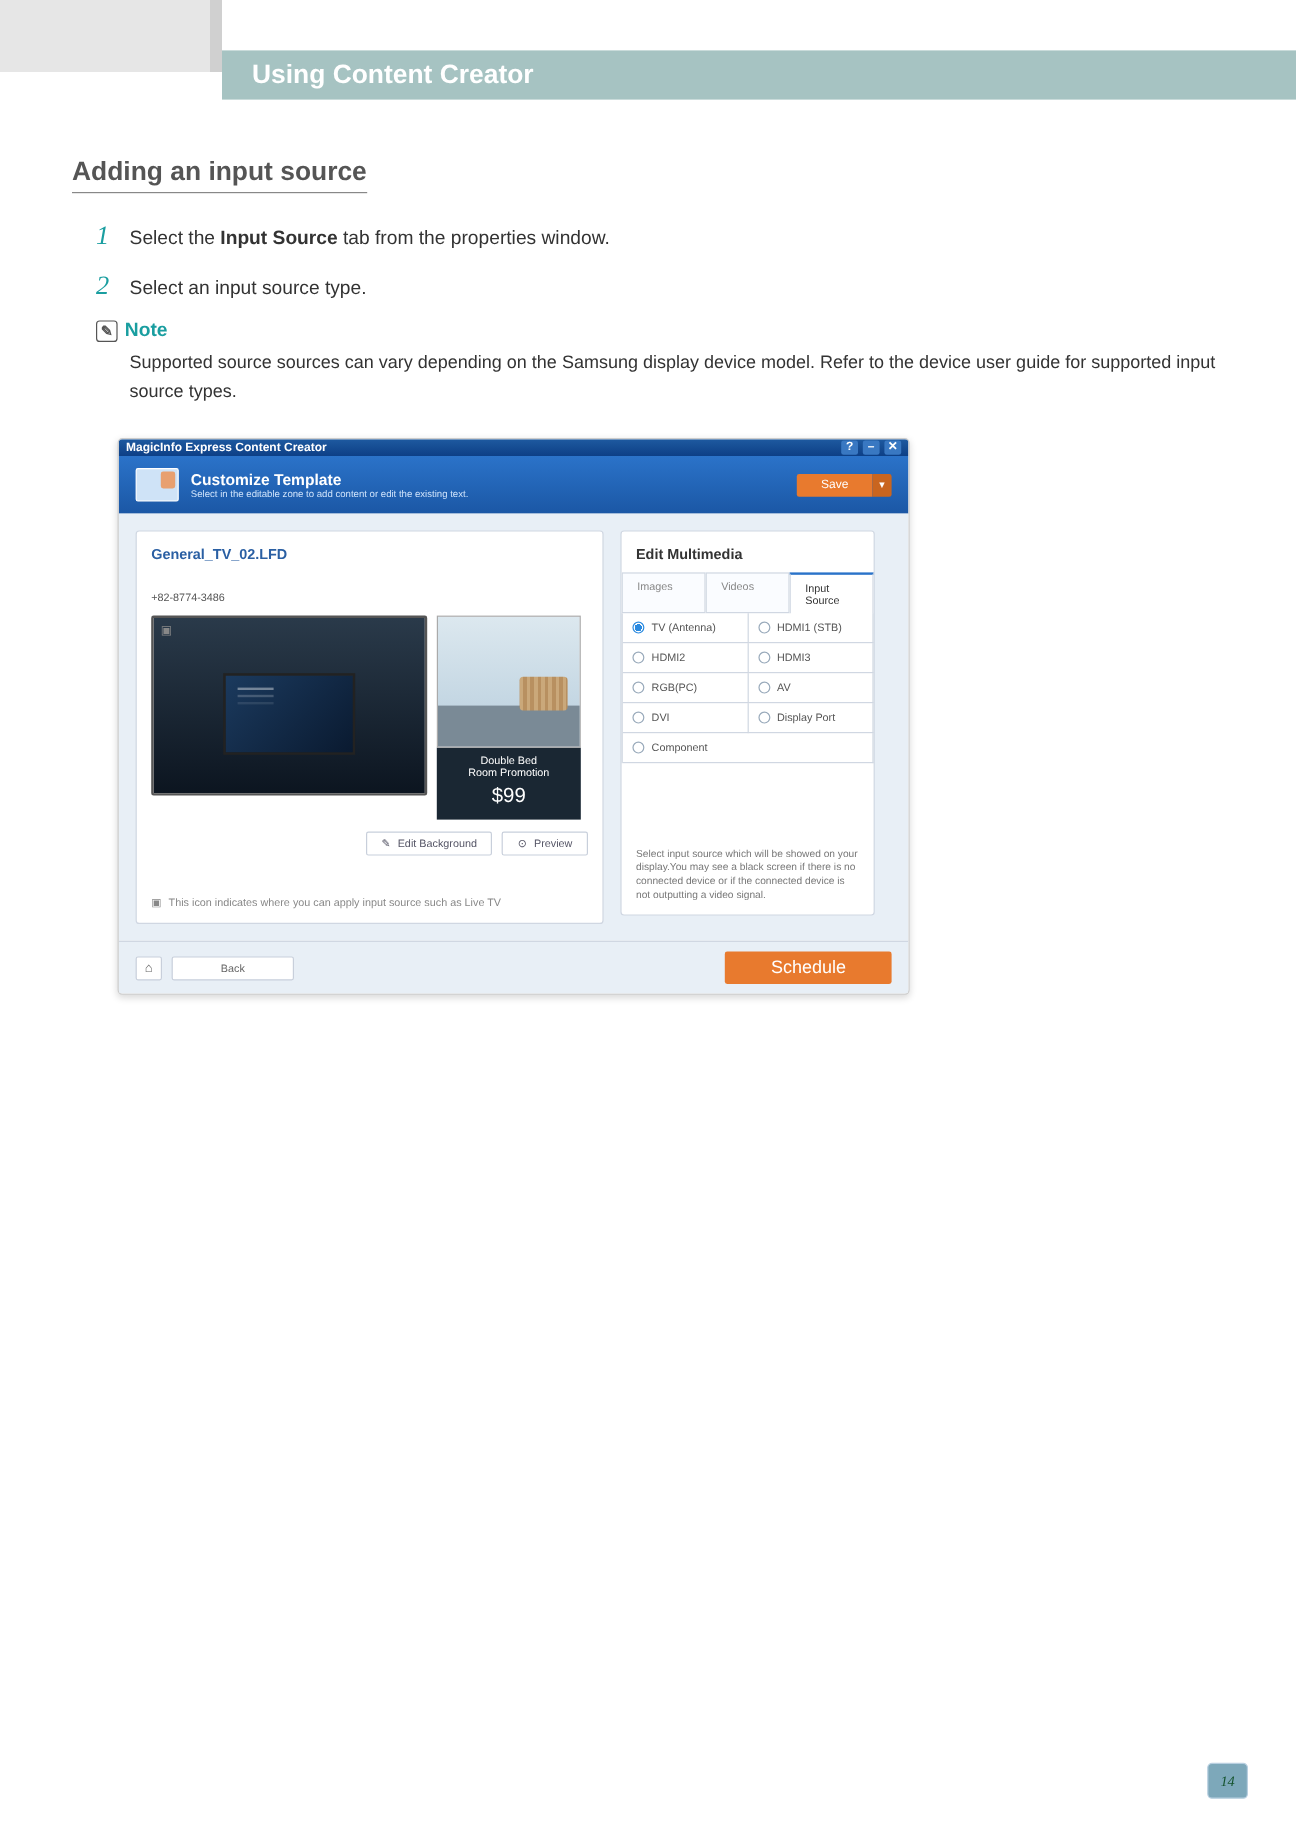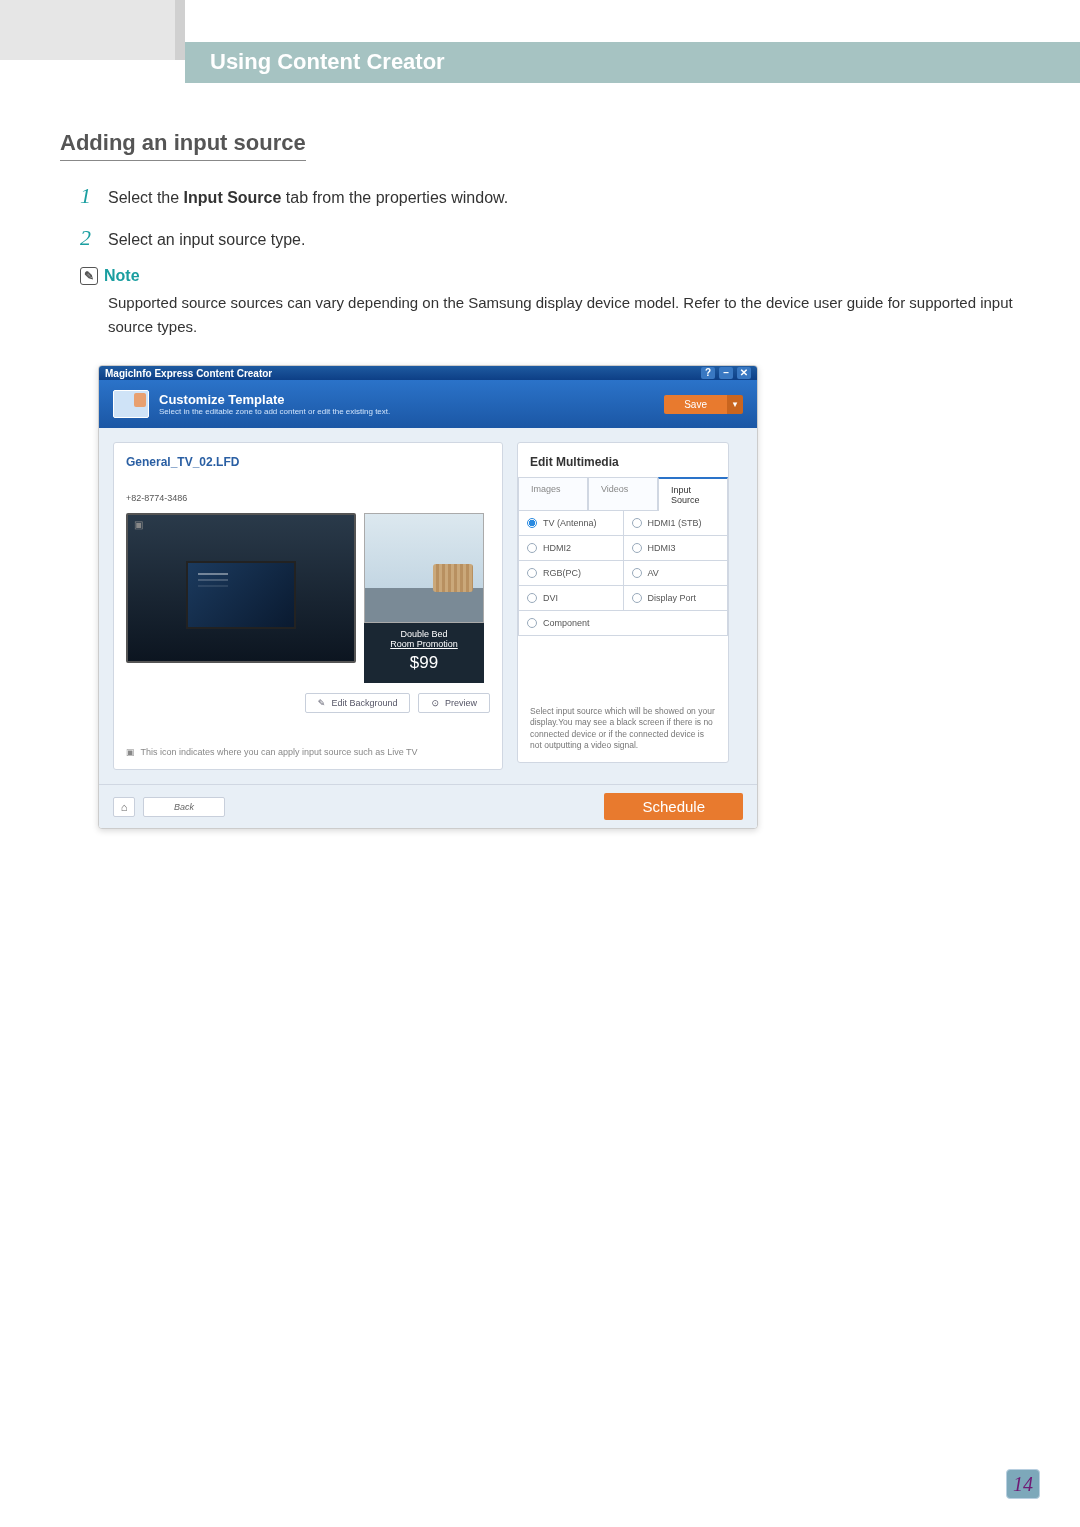--- a/index.html
+++ b/index.html
@@ -159,21 +159,21 @@
   .promo-col { width: 120px; }
   .promo-img {
     width:120px; height:110px;
     background: linear-gradient(#dce8ef,#b8cedd);
     position:relative; border:1px solid #aaa;
   }
   .promo-img::before{content:"";position:absolute;left:0;right:0;bottom:0;height:34px;background:#7a8a96;}
   .promo-img::after{content:"";position:absolute;right:10px;bottom:30px;width:40px;height:28px;background:repeating-linear-gradient(90deg,#caa87a 0 3px,#b89060 3px 6px);border-radius:3px;}
   .promo-dark { background:#1a2733; color:#fff; text-align:center; padding:6px 0 10px; }
   .promo-t1{font-size:9px;}
-  .promo-t2{font-size:9px;text-decoration:underline;}
+  .promo-t2{font-size:9px;}
   .promo-price{font-size:17px; margin-top:4px;}
   .btn-row { display:flex; justify-content:flex-end; gap:8px; margin-top:10px;}
   .tool-btn {
     border:1px solid #c8cfdb; background:#fff; border-radius:2px;
     font-size:9px; color:#556; padding:4px 12px;
     display:flex;align-items:center;gap:6px;
   }
   .hint-row { margin-top:34px; font-size:9px; color:#888; display:flex;align-items:center;gap:6px;}
   .hint-ic{color:#888;}
   .right-pane {
@@ -192,28 +192,28 @@
   }
   .source-cell.full{grid-column:1/3;}
   .radio{width:10px;height:10px;border-radius:50%;border:1px solid #9ab;display:inline-block;}
   .radio.sel{background:radial-gradient(circle,#2a8ae0 0 3px,transparent 3px);border-color:#2a8ae0;}
   .rp-hint{font-size:8.5px;color:#777;padding:70px 12px 0;line-height:1.35;}
   .bottom-bar{
     background:#e8eff6;border-top:1px solid #d0d7e2;
     padding:8px 14px;display:flex;align-items:center;
   }
   .home-btn{width:22px;height:20px;border:1px solid #c8cfdb;background:#fff;border-radius:2px;display:flex;align-items:center;justify-content:center;font-size:11px;color:#666;}
-  .back-btn{margin-left:8px;border:1px solid #c8cfdb;background:#fff;border-radius:2px;font-size:9px;color:#666;padding:4px 30px;font-style:italic;}
+  .back-btn{margin-left:8px;border:1px solid #c8cfdb;background:#fff;border-radius:2px;font-size:9px;color:#666;padding:4px 40px;}
   .schedule-btn{margin-left:auto;background:#e87a2e;color:#fff;font-size:15px;padding:5px 38px;border-radius:2px;}
 
   .page-num{
     position:absolute; right:40px; bottom:28px;
     width:34px;height:30px;border:1px solid #b8cfe0;border-radius:4px;
-    background:#7da8ba;color:#701a75;display:flex;align-items:center;justify-content:center;
-    font-family:Georgia,serif;font-style:italic;font-size:20px;
+    background:#7da8ba;color:#14532d;display:flex;align-items:center;justify-content:center;
+    font-family:Georgia,serif;font-style:italic;font-size:12px;
   }
 </style>
 </head>
 <body>
 
 <div class="left-bar"></div>
 <div class="left-bar-inner"></div>
 <div class="chapter-bar">Using Content Creator</div>
 
 <div class="content">

